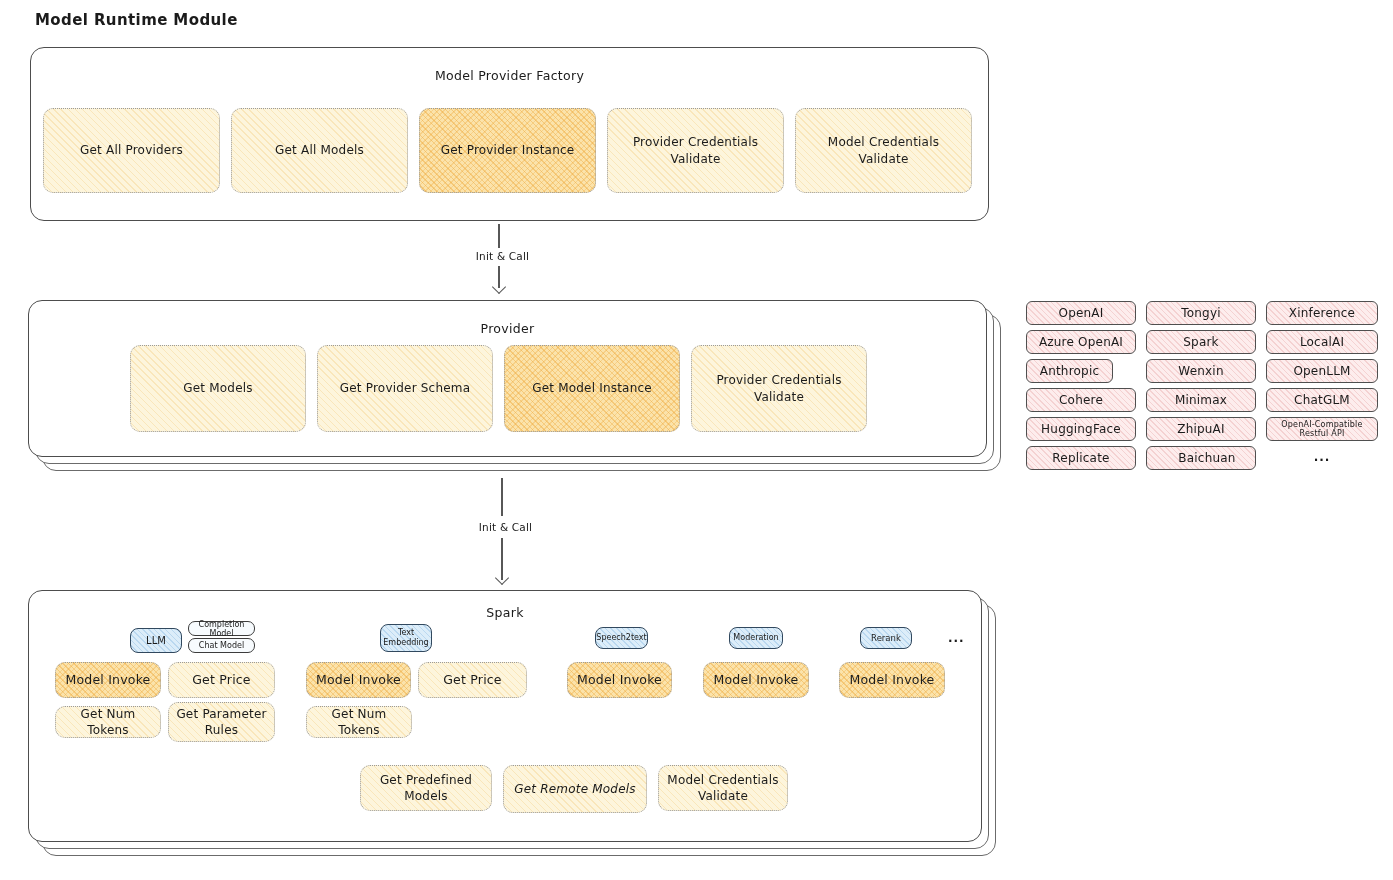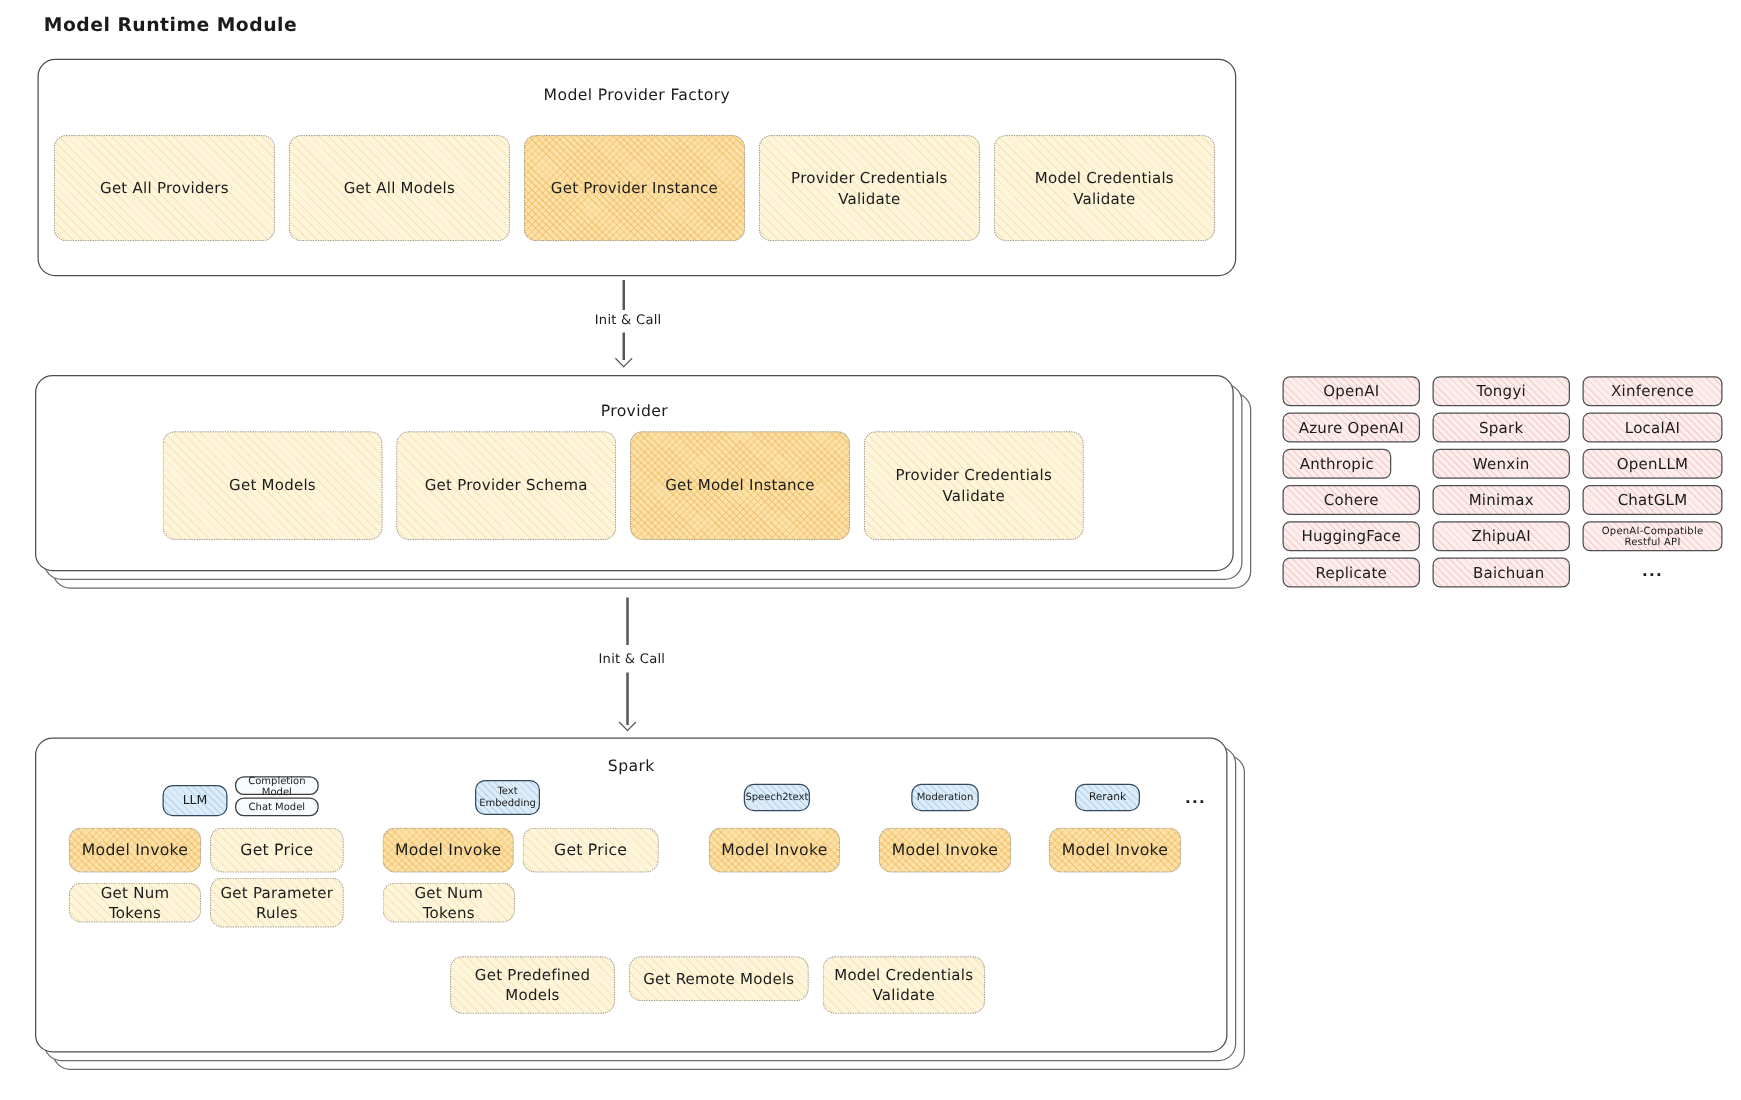--- a/index.html
+++ b/index.html
@@ -130,16 +130,16 @@
 
   <div class="hbox hl" style="left:306px;top:662px;width:105px;height:36px;font-size:12.5px;">Model Invoke</div>
   <div class="hbox" style="left:418px;top:662px;width:109px;height:36px;font-size:12.5px;">Get Price</div>
   <div class="hbox" style="left:306px;top:706px;width:106px;height:32px;">Get Num Tokens</div>
 
   <div class="hbox hl" style="left:567px;top:662px;width:105px;height:36px;font-size:12.5px;">Model Invoke</div>
   <div class="hbox hl" style="left:703px;top:662px;width:106px;height:36px;font-size:12.5px;">Model Invoke</div>
   <div class="hbox hl" style="left:839px;top:662px;width:106px;height:36px;font-size:12.5px;">Model Invoke</div>
 
   <div class="hbox" style="left:360px;top:765px;width:132px;height:46px;">Get Predefined Models</div>
-  <div class="hbox" style="left:503px;top:765px;width:144px;height:36px;">Get Remote Models</div>
+  <div class="hbox" style="left:503px;top:765px;width:144px;height:48px;font-style:italic;">Get Remote Models</div>
   <div class="hbox" style="left:658px;top:765px;width:130px;height:46px;">Model Credentials Validate</div>
 
 </div>
 
 </body></html>

